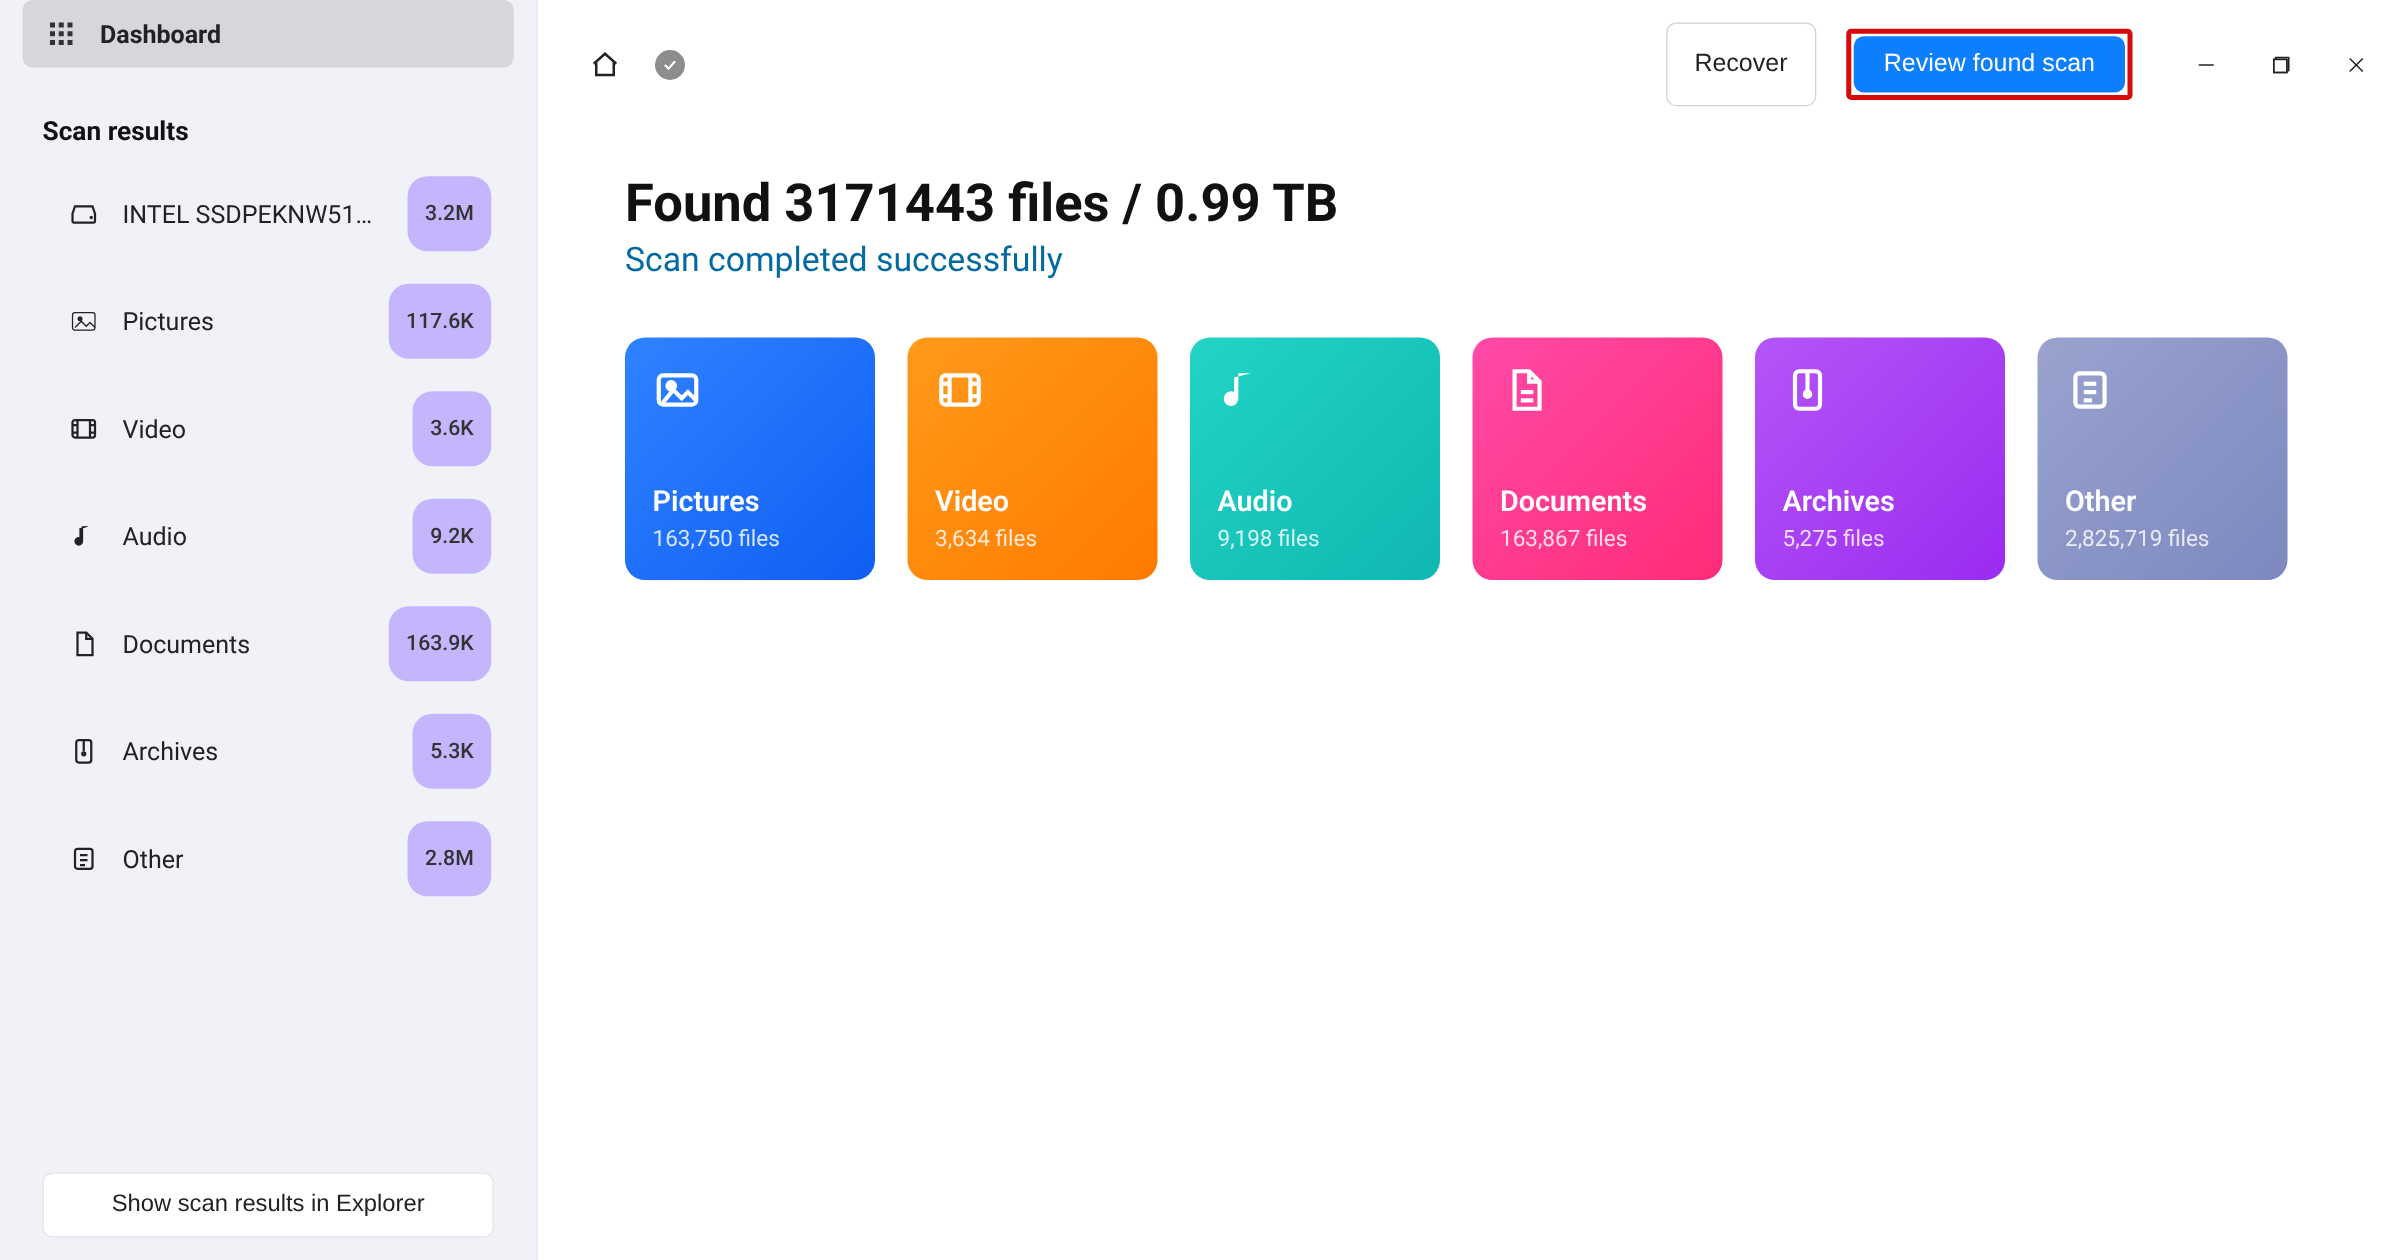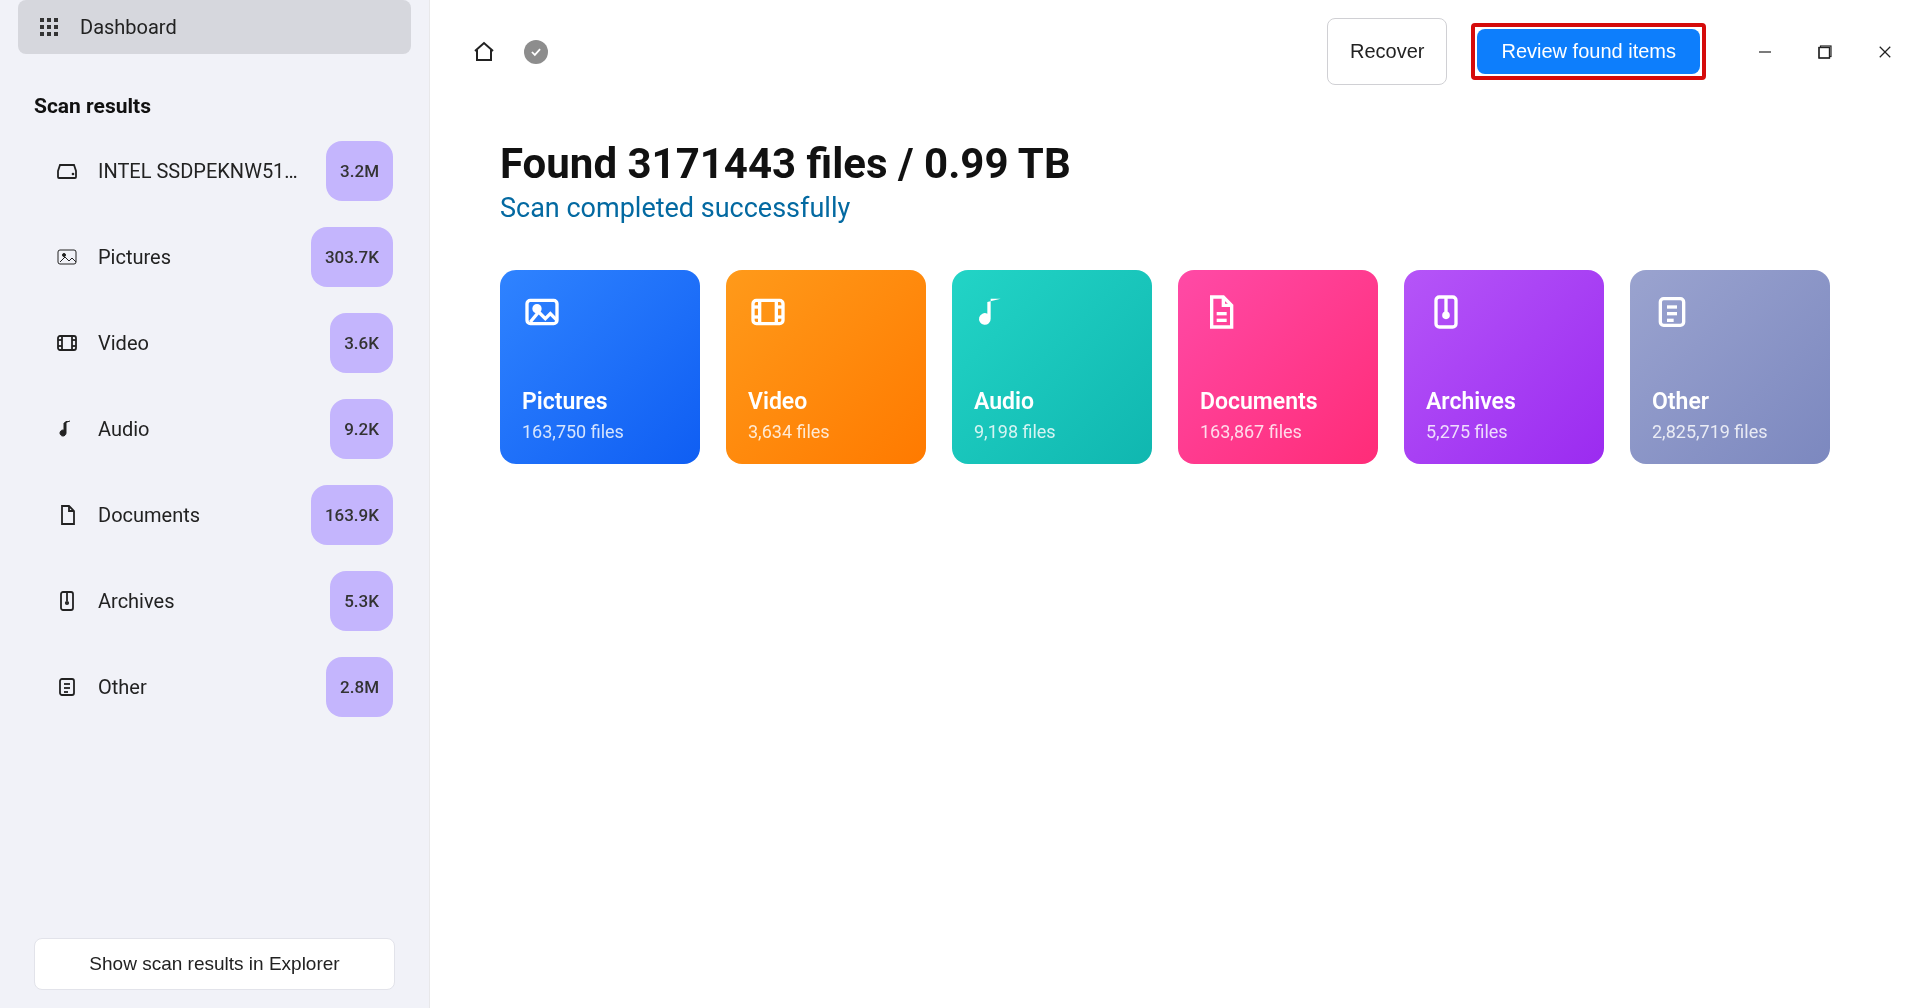--- a/index.html
+++ b/index.html
@@ -33,21 +33,21 @@
       cursor: pointer;
     }
     .hamburger span {
       width: 22px; height: 2.5px; background: #333; border-radius: 1px;
     }
     .app-title {
       font-size: 23px;
       font-weight: 600;
       color: #111;
     }
-    .sidebar-nav { padding: 0 18px; }
+    .sidebar-nav { padding: 0 18px; font-weight: bold; }
     .nav-item {
       display: flex;
       align-items: center;
       gap: 18px;
       padding: 14px 18px;
       border-radius: 8px;
       cursor: pointer;
       font-size: 20px;
       color: #222;
     }
@@ -233,21 +233,21 @@
 
     <div class="result-item">
       <div class="res-icon fill">
         <svg viewBox="0 0 24 24">
             <rect x="3" y="5" width="18" height="14" rx="2" fill="none"></rect>
             <circle cx="9" cy="10" r="1.5"></circle>
             <path d="M5 17 L10 12 L14 16 L17 13 L21 17" fill="none"></path>
           </svg>
       </div>
       <span class="label">Pictures</span>
-      <span class="result-count">303.7K</span>
+      <span class="result-count">117.6K</span>
     </div>
 
     <div class="result-item">
       <div class="res-icon">
         <svg viewBox="0 0 24 24">
             <rect x="3" y="5" width="18" height="14" rx="2"></rect>
             <line x1="7" y1="5" x2="7" y2="19"></line>
             <line x1="17" y1="5" x2="17" y2="19"></line>
             <line x1="3" y1="9" x2="7" y2="9"></line>
             <line x1="3" y1="15" x2="7" y2="15"></line>
@@ -323,21 +323,21 @@
     <div class="top-icon">
       <div class="check-circle">
           <svg viewBox="0 0 24 24">
             <path d="M5 12 L10 17 L19 7" stroke="#fff" stroke-width="3" fill="none"></path>
           </svg>
         </div>
     </div>
     <div class="topbar-spacer"></div>
     <button class="recover-btn">Recover</button>
     <div class="review-wrapper">
-      <button class="review-btn">Review found items</button>
+      <button class="review-btn">Review found scan</button>
     </div>
     <div class="win-controls">
       <div class="win-control">
         <svg viewBox="0 0 24 24">
             <line x1="4" y1="12" x2="20" y2="12"></line>
           </svg>
       </div>
       <div class="win-control">
         <svg viewBox="0 0 24 24">
             <rect x="6" y="4" width="14" height="14"></rect>

